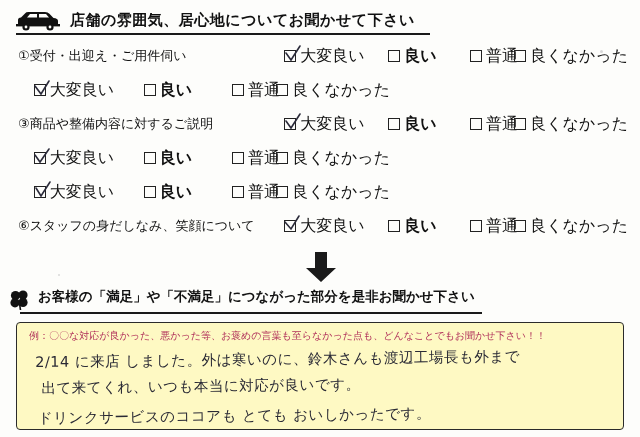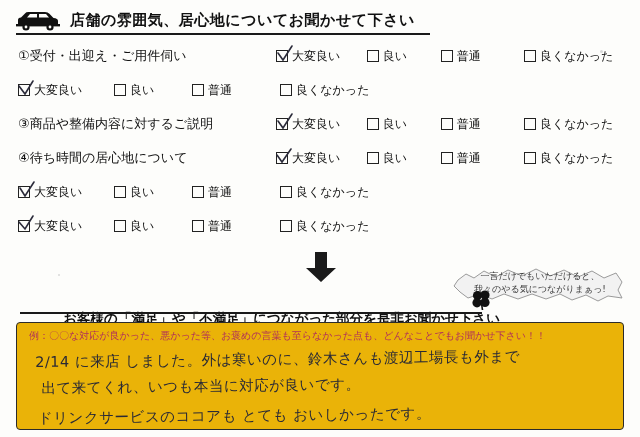--- a/index.html
+++ b/index.html
@@ -68,37 +68,38 @@
     height: 32px;
     margin-bottom: 2px;
   }
   .q-label {
     width: 258px;
     font-size: 13px;
     white-space: nowrap;
     flex: 0 0 auto;
   }
   .opt {
-    font-size: 12px;
+    font-size: 16px;
     white-space: nowrap;
     position: relative;
     display: flex;
     align-items: center;
+    justify-content: flex-end;
   }
   .opt .box {
     display: inline-block;
     width: 10px;
     height: 10px;
     border: 1px solid #222;
     margin-right: 4px;
     position: relative;
     flex: 0 0 auto;
   }
   .opt.o1 { width: 96px; }
-  .opt.o2 { width: 78px; }
+  .opt.o2 { width: 78px; font-weight: bold; }
   .opt.o3 { width: 88px; }
   .opt.o4 { width: 110px; }
 
   
   .check {
     position: absolute;
     left: -2px;
     top: -7px;
     width: 20px;
     height: 20px;
@@ -130,27 +131,26 @@
     text-align: center;
     font-size: 9px;
     line-height: 13px;
     color: #3a3a3a;
     white-space: pre-line;
   }
 
   
   .clover-head {
     position: absolute;
-    left: 30px;
+    left: 8px;
     top: 288px;
     width: 470px;
     height: 26px;
     display: flex;
-    align-items: flex-end;
-    flex-direction: column;
+    align-items: flex-start;
   }
   .clover {
     width: 22px;
     height: 22px;
     margin-right: 8px;
     flex: 0 0 auto;
   }
   .clover-title {
     font-size: 13.5px;
     font-weight: bold;
@@ -167,21 +167,21 @@
 
   
   .comment-box {
     position: absolute;
     left: 16px;
     top: 322px;
     width: 606px;
     height: 106px;
     border: 1.5px solid #2b2b2b;
     border-radius: 4px;
-    background: #eab308;
+    background: #fef9c3;
   }
   .comment-example {
     position: absolute;
     left: 12px;
     top: 6px;
     font-size: 10px;
     color: #b0305a;
     white-space: nowrap;
   }
   .handwriting {
@@ -303,21 +303,20 @@
           <span class="box"></span>
           <span>普通</span>
         </span>
       <span class="opt o4">
           <span class="box"></span>
           <span>良くなかった</span>
         </span>
     </div>
 
     <div class="row">
-      <span class="q-label">④待ち時間の居心地について</span>
       <span class="opt o1">
         <span class="box">
           <span class="check">
             <svg viewBox="0 0 20 20" width="20" height="20">
                 <path d="M2 9 L7 16 L16 3" stroke="#2b2b3a" stroke-width="1.6" fill="none" stroke-linecap="round"></path>
               </svg>
           </span>
         </span>
           <span>大変良い</span>
       </span>
@@ -354,20 +353,21 @@
           <span class="box"></span>
           <span>普通</span>
         </span>
       <span class="opt o4">
           <span class="box"></span>
           <span>良くなかった</span>
         </span>
     </div>
 
     <div class="row">
+      <span class="q-label">⑥スタッフの身だしなみ、笑顔について</span>
       <span class="opt o1">
         <span class="box">
           <span class="check">
             <svg viewBox="0 0 20 20" width="20" height="20">
                 <path d="M2 8 L8 15 L16 2" stroke="#2b2b3a" stroke-width="1.6" fill="none" stroke-linecap="round"></path>
               </svg>
           </span>
         </span>
           <span>大変良い</span>
       </span>
@@ -386,27 +386,20 @@
     </div>
 
   </div>
 
   <span class="arrow">
     <svg viewBox="0 0 34 30" width="34" height="30">
       <path d="M11 0 L23 0 L23 16 L32 16 L17 30 L2 16 L11 16 Z" fill="#1a1a1a"></path>
     </svg>
   </span>
 
-  <div class="bubble">
-    <svg viewBox="0 0 176 36" width="176" height="36" style="position:absolute;left:0;top:0;">
-      <path d="M6 14 L14 8 L22 12 L32 5 L44 11 L56 4 L70 10 L84 3 L98 10 L112 4 L126 11 L140 5 L152 12 L164 7 L170 16 L166 24 L170 32 L156 30 L146 35 L134 29 L120 34 L108 28 L94 33 L80 28 L66 33 L52 28 L40 33 L28 28 L16 32 L8 26 L2 20 Z" fill="#f2f2f2" stroke="#9a9a9a" stroke-width="1"></path>
-    </svg>
-    <div class="bubble-text">一言だけでもいただけると、
-我々のやる気につながりまぁっ!</div>
-  </div>
 
   <div class="clover-head">
     <span class="clover">
       <svg viewBox="0 0 22 22" width="22" height="22">
         <circle cx="7.5" cy="7.5" r="4.6" fill="#111"></circle>
         <circle cx="15" cy="7" r="4.6" fill="#111"></circle>
         <circle cx="7" cy="14.8" r="4.6" fill="#111"></circle>
         <circle cx="15" cy="14.5" r="4.6" fill="#111"></circle>
         <path d="M11 12 L12.5 22" stroke="#111" stroke-width="1.6" fill="none"></path>
       </svg>

